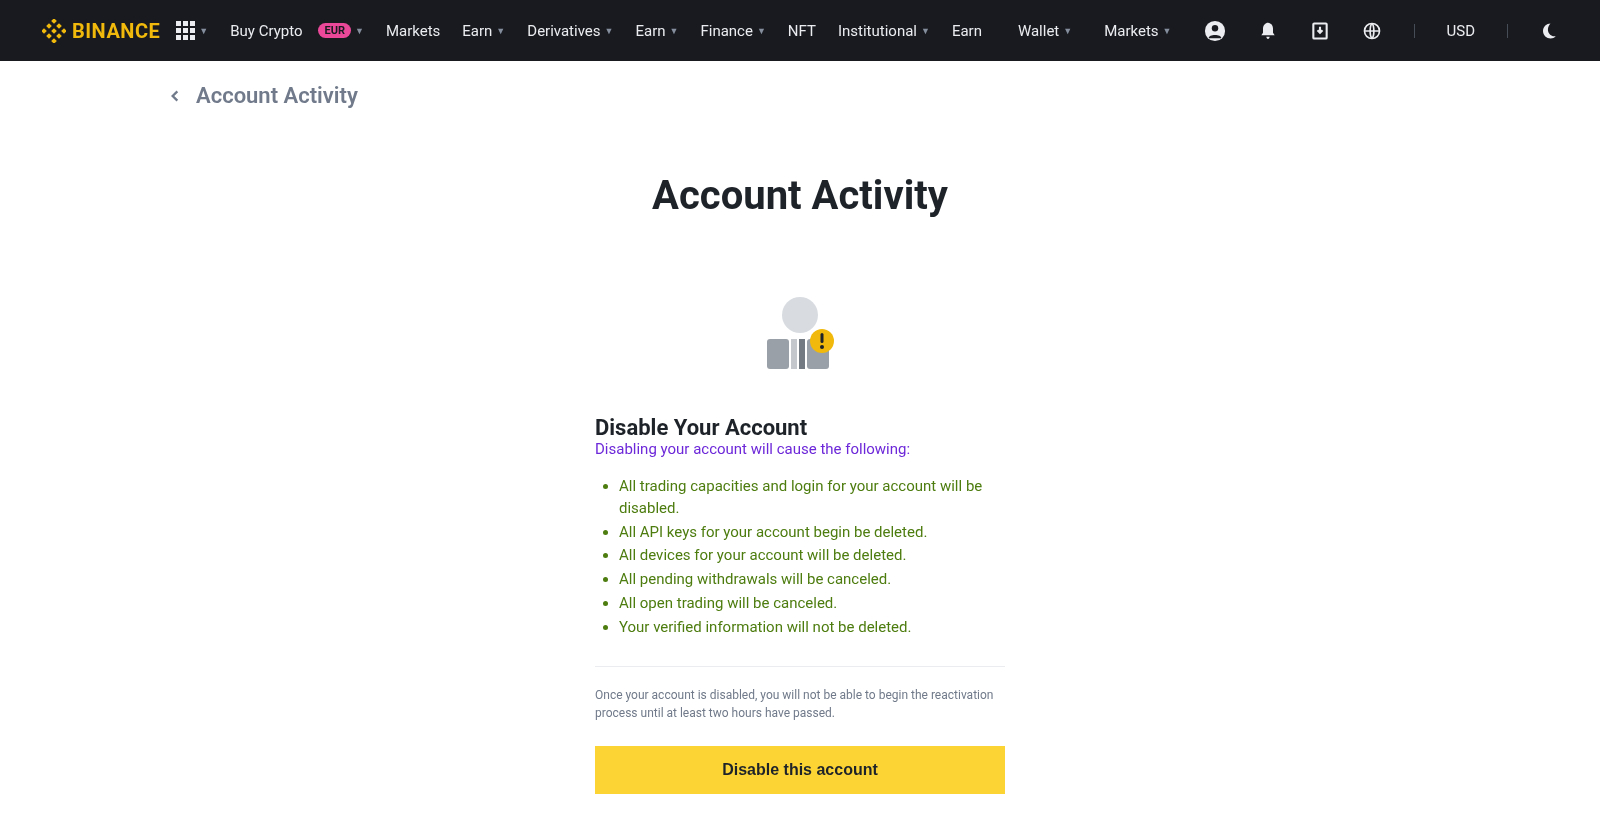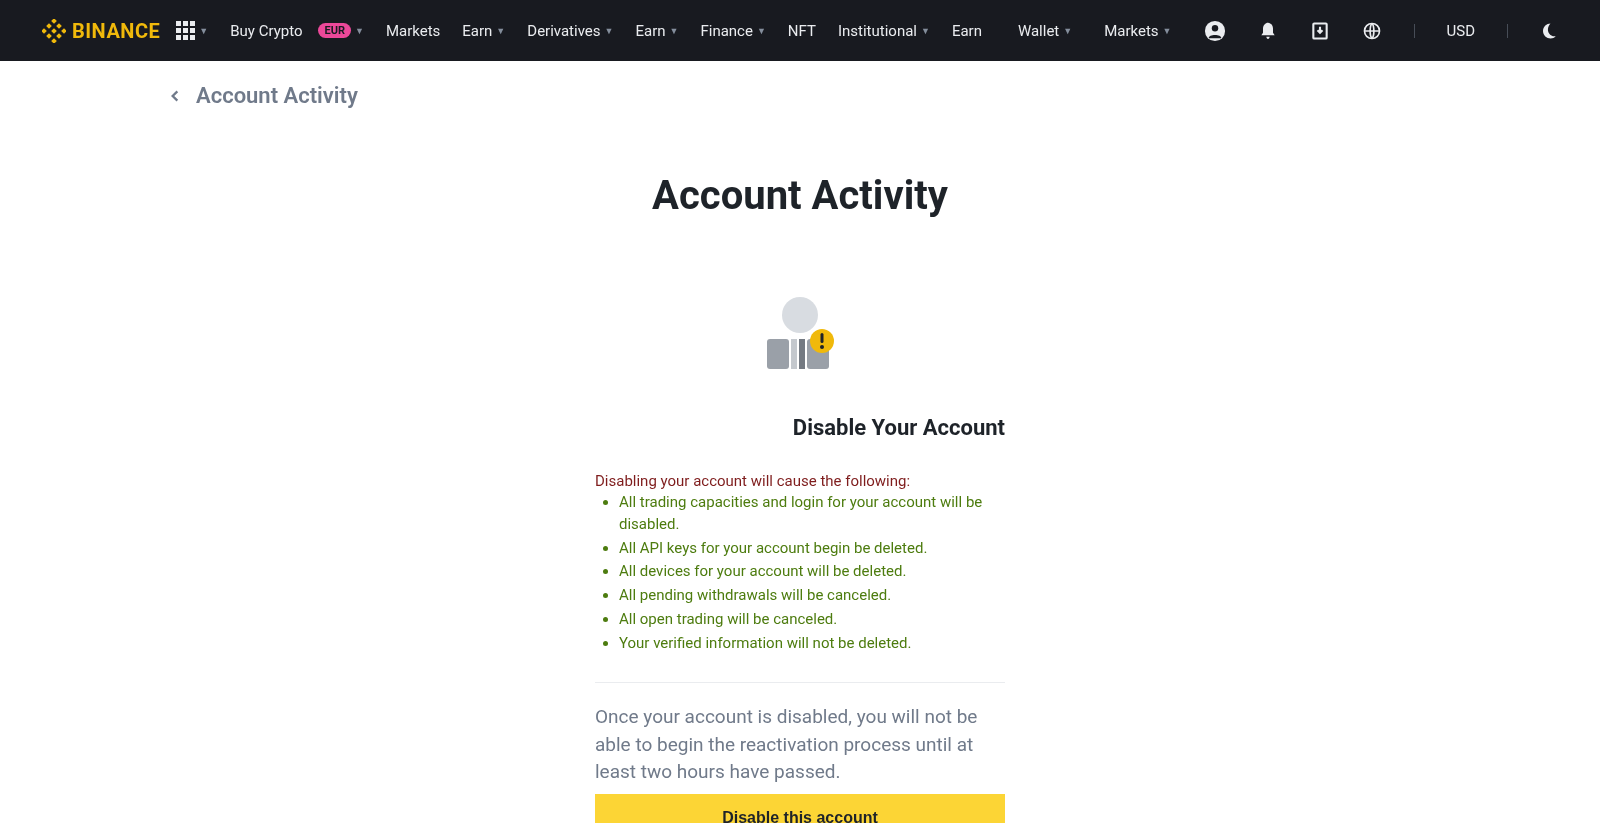--- a/index.html
+++ b/index.html
@@ -121,51 +121,50 @@
   .illustration {
     display: flex;
     justify-content: center;
     margin-top: 72px;
   }
   .card-body {
     width: 410px;
     margin: 34px auto 0;
   }
   .section-heading {
-    text-align: right;
+    text-align: left;
     font-size: 22px;
     font-weight: 700;
     color: #1e2329;
-    margin-bottom: 32px;
   }
   .intro-line {
     font-size: 15px;
-    color: #7f1d1d;
-    margin-bottom: 2px;
+    color: #6d28d9;
+    margin-bottom: 18px;
   }
   .bullet-list {
     list-style: disc;
     padding-left: 24px;
   }
   .bullet-list li {
     font-size: 15px;
     color: #4d7c0f;
     line-height: 1.45;
     margin-bottom: 2px;
   }
   .divider {
     height: 1px;
     background: #eaecef;
     margin: 28px 0 20px;
   }
   .warning-text {
-    font-size: 19px;
+    font-size: 12px;
     color: #707a8a;
     line-height: 1.45;
-    margin-bottom: 8px;
+    margin-bottom: 24px;
   }
   .disable-btn {
     width: 100%;
     height: 48px;
     background: #fcd535;
     border: none;
     font-size: 16px;
     font-weight: 600;
     color: #1e2329;
     cursor: pointer;

